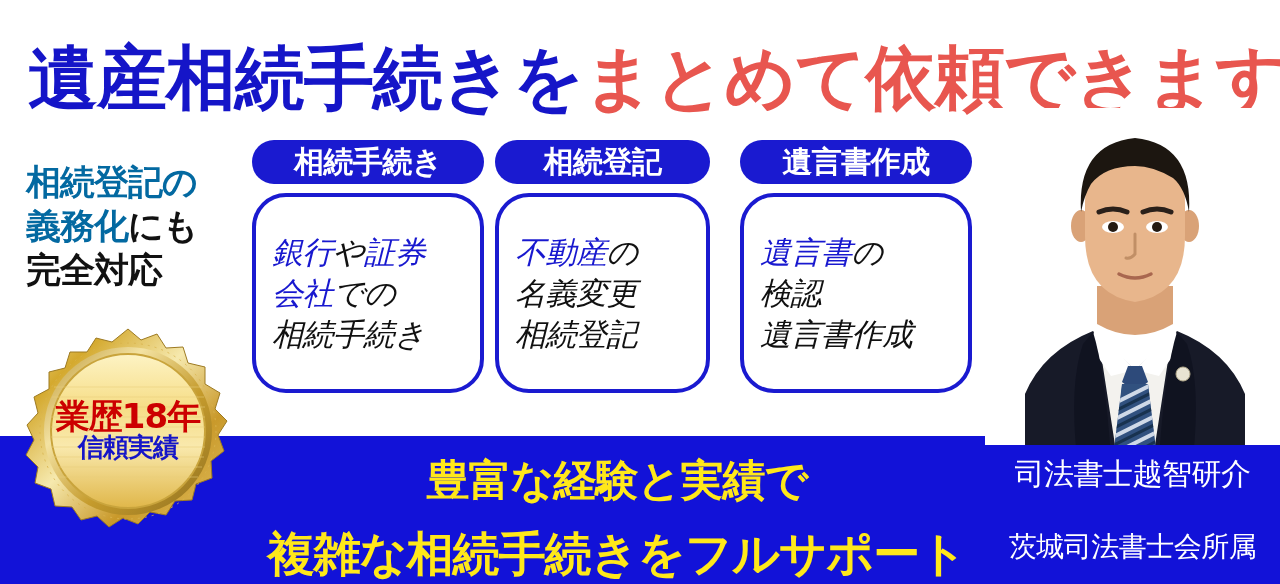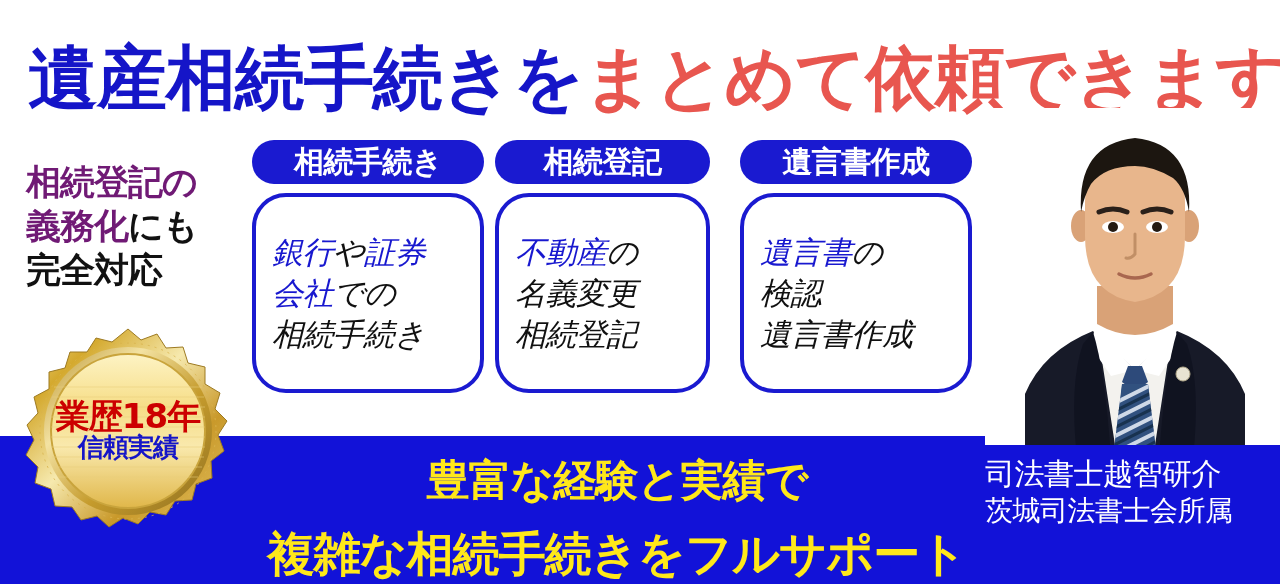--- a/index.html
+++ b/index.html
@@ -17,21 +17,21 @@
     letter-spacing:-1px;
   }
   .hl-blue{color:#1515c8;}
   .hl-red{color:#e8564f;}
 
   
   .left-copy{
     position:absolute;left:26px;top:160px;width:210px;
     font-size:35px;line-height:44px;font-weight:700;letter-spacing:-1px;
   }
-  .lc-red{color:#701a75;}
+  .lc-red{color:#0369a1;}
   .lc-black{color:#111111;}
 
   
   .seal{
     position:absolute;left:24px;top:327px;width:208px;height:208px;z-index:6;
   }
   .seal svg{display:block;width:208px;height:208px;}
   .seal-text{
     position:absolute;left:0;top:0;width:208px;height:208px;
     display:flex;flex-direction:column;align-items:center;justify-content:center;
@@ -75,22 +75,22 @@
   .band-copy{
     position:absolute;left:252px;top:452px;width:730px;height:132px;z-index:4;
     display:flex;flex-direction:column;align-items:center;justify-content:center;
     color:#ffe81a;font-weight:700;letter-spacing:-1px;line-height:1.17;gap:20px;
   }
   .band-copy .l1{font-size:43px;}
   .band-copy .l2{font-size:47px;}
 
   .name-copy{
     position:absolute;left:985px;top:450px;width:295px;height:100px;z-index:7;
-    display:flex;flex-direction:column;align-items:flex-start;justify-content:flex-start;
-    color:#ffffff;line-height:1.3;padding-top:4px;box-sizing:border-box;
+    display:flex;flex-direction:column;align-items:center;justify-content:flex-start;
+    color:#ffffff;line-height:1.3;padding-top:4px;box-sizing:border-box;gap:36px;
   }
   .name-copy .n1{font-size:30px;letter-spacing:-0.5px;}
   .name-copy .n2{font-size:28px;letter-spacing:-0.5px;}
 </style>
 </head>
 <body>
 
 <div class="banner">
 
   <div class="headline">

